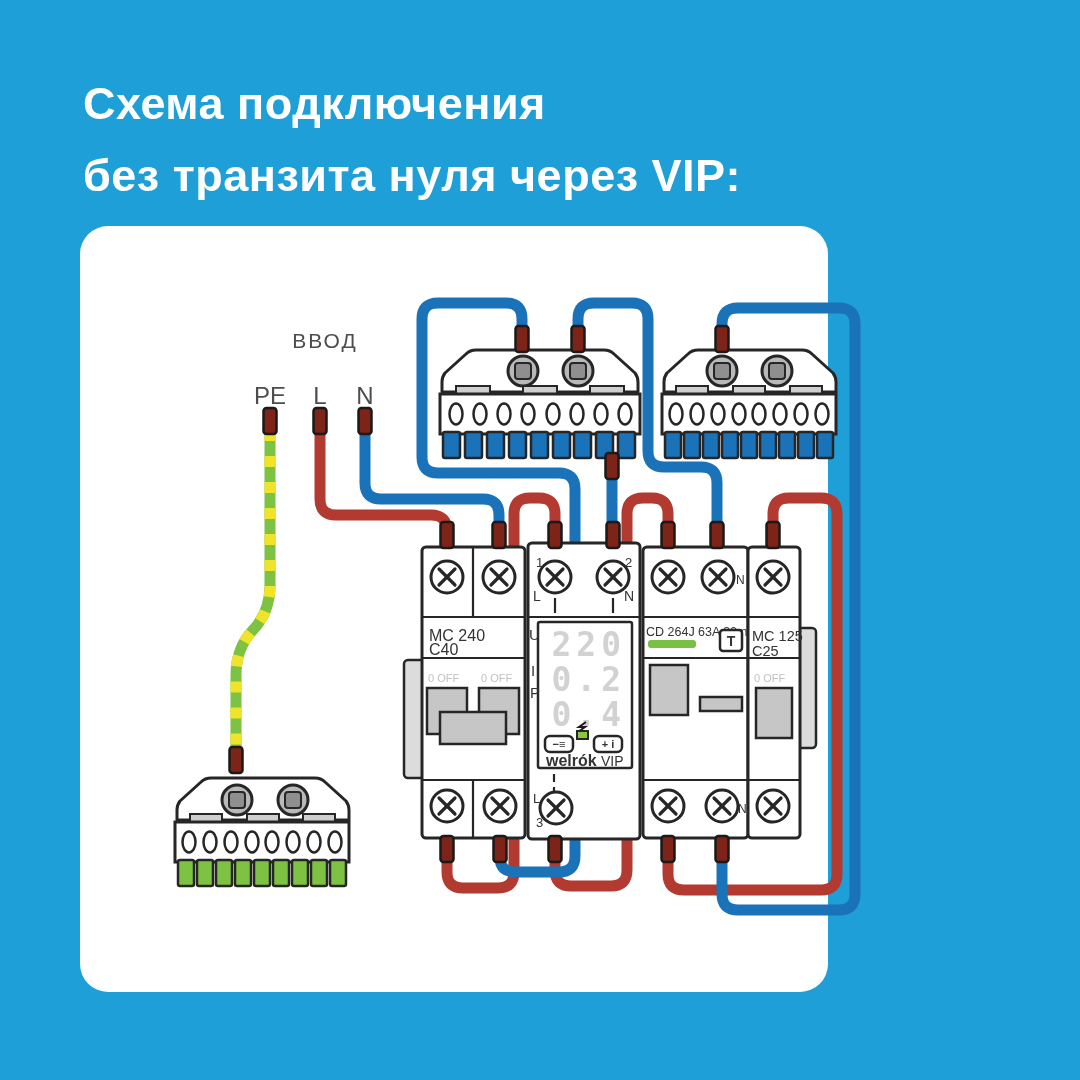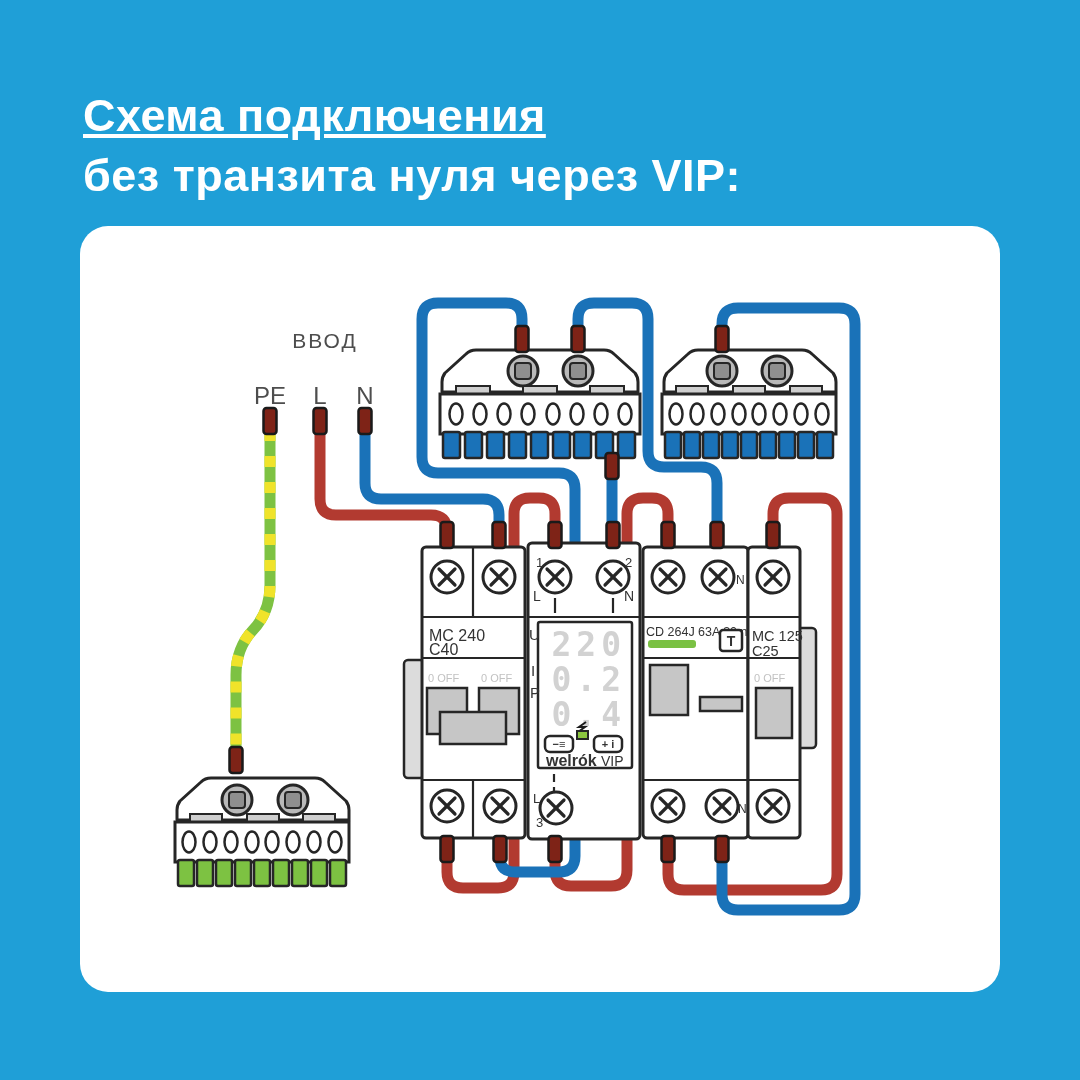--- a/index.html
+++ b/index.html
@@ -1,22 +1,22 @@
 <!DOCTYPE html>
 <html><head>
 <meta charset="utf-8">
 <style>
   html,body{margin:0;padding:0;}
   body{width:1080px;height:1080px;position:relative;overflow:hidden;
        background:#1f9fd7;font-family:"Liberation Sans",sans-serif;}
   .title{position:absolute;left:83px;color:#ffffff;font-weight:bold;
          font-size:45px;letter-spacing:0.5px;}
-  #title-line1{top:90px;text-decoration:underline;}
+  #title-line1{top:78px;}
   #title-line2{top:150px;}
-  .panel{position:absolute;left:80px;top:226px;width:920px;height:766px;
+  .panel{position:absolute;left:80px;top:226px;width:748px;height:766px;
          background:#ffffff;border-radius:28px;}
   svg{position:absolute;left:0;top:0;}
   svg text{font-family:"Liberation Sans",sans-serif;fill:#333333;}
   .wire{fill:none;stroke-linecap:butt;}
   .wred{stroke:#b23a30;stroke-width:11;}
   .wblue{stroke:#1a72b8;stroke-width:11;}
   .wgreen{stroke:#7dc242;stroke-width:11;}
   .wyellow{stroke:#f0e32a;stroke-width:11;stroke-dasharray:11 15;}
   .ferrule{fill:#7e2317;stroke:#1a1a1a;stroke-width:2.5;}
   .devbody{fill:#ffffff;stroke:#262626;stroke-width:3;}

